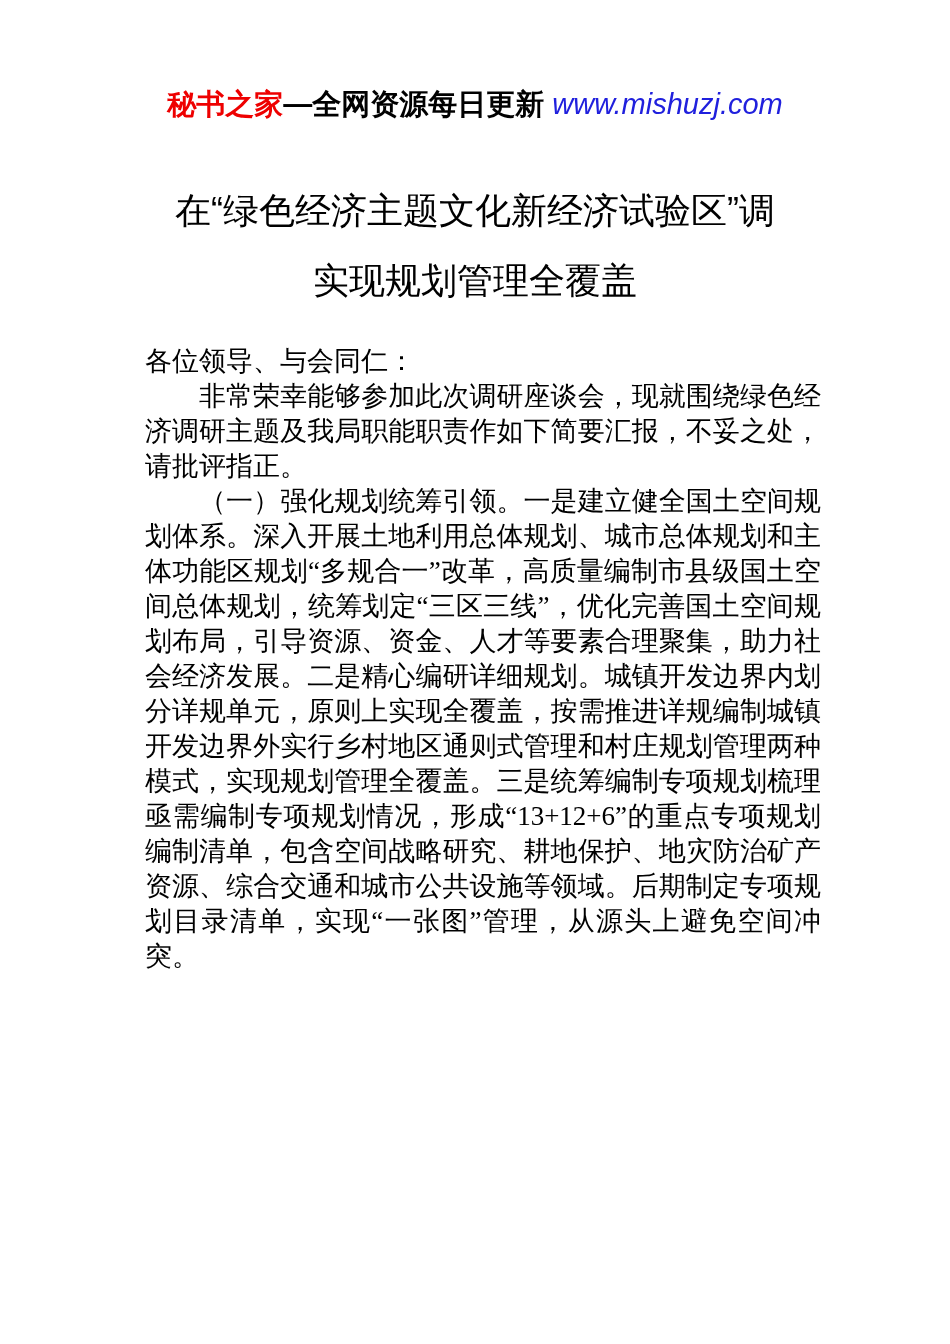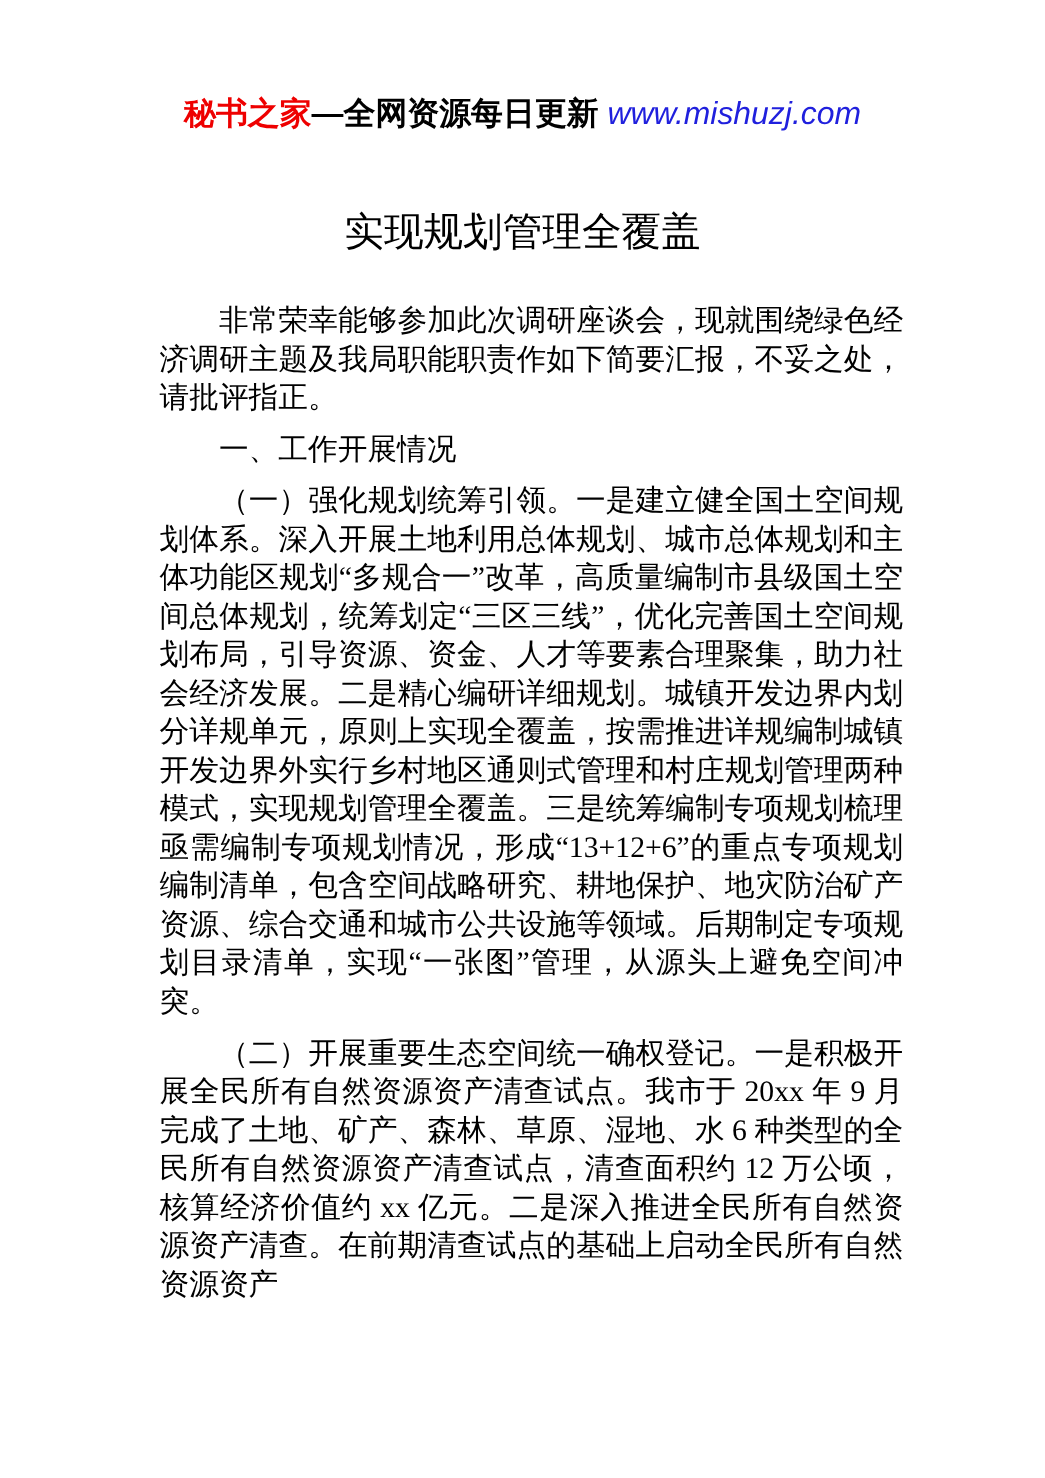--- a/index.html
+++ b/index.html
@@ -47,33 +47,33 @@
     margin-left: 145px;
     margin-top: 28px;
     font-size: 27px;
     line-height: 35px;
     text-align: justify;
     
     font-family: "Liberation Serif", "DejaVu Serif", serif;
     color: #000000;
   }
   .doc-body p.para { text-indent: 0; }
-  .doc-body p.para.indent { text-indent: 2em; margin-top: 12px; }
+  .doc-body p.para.indent { text-indent: 2em; }
 </style>
 </head>
 <body>
 
 <div class="page">
 
   <div class="doc-header"><span class="brand" style="color: rgb(238, 0, 0);">秘书之家</span><span class="tagline">—全网资源每日更新 </span><a class="url" href="#" style="color: rgb(32, 32, 221); font-style: italic;">www.mishuzj.com</a></div>
 
   <h1 class="doc-title">
+    <span class="title-line">在“绿色经济主题文化新经济试验区”调</span>
     <span class="title-line">实现规划管理全覆盖</span>
   </h1>
 
   <div class="doc-body">
+      <p class="para">各位领导、与会同仁：</p>
       <p class="para indent">非常荣幸能够参加此次调研座谈会，现就围绕绿色经济调研主题及我局职能职责作如下简要汇报，不妥之处，请批评指正。</p>
-      <p class="para indent">一、工作开展情况</p>
       <p class="para indent">（一）强化规划统筹引领。一是建立健全国土空间规划体系。深入开展土地利用总体规划、城市总体规划和主体功能区规划“多规合一”改革，高质量编制市县级国土空间总体规划，统筹划定“三区三线”，优化完善国土空间规划布局，引导资源、资金、人才等要素合理聚集，助力社会经济发展。二是精心编研详细规划。城镇开发边界内划分详规单元，原则上实现全覆盖，按需推进详规编制城镇开发边界外实行乡村地区通则式管理和村庄规划管理两种模式，实现规划管理全覆盖。三是统筹编制专项规划梳理亟需编制专项规划情况，形成“13+12+6”的重点专项规划编制清单，包含空间战略研究、耕地保护、地灾防治矿产资源、综合交通和城市公共设施等领域。后期制定专项规划目录清单，实现“一张图”管理，从源头上避免空间冲突。</p>
-      <p class="para indent">（二）开展重要生态空间统一确权登记。一是积极开展全民所有自然资源资产清查试点。我市于 20xx 年 9 月完成了土地、矿产、森林、草原、湿地、水 6 种类型的全民所有自然资源资产清查试点，清查面积约 12 万公顷，核算经济价值约 xx 亿元。二是深入推进全民所有自然资源资产清查。在前期清查试点的基础上启动全民所有自然资源资产</p>
     </div>
 
 </div>
 
 </body></html>

